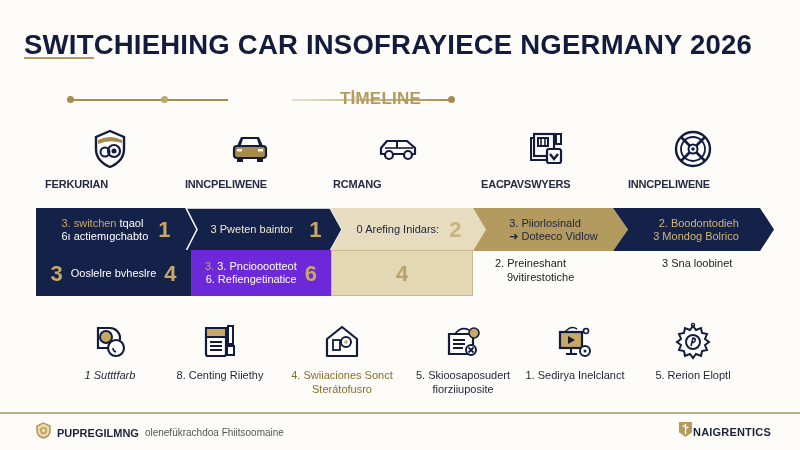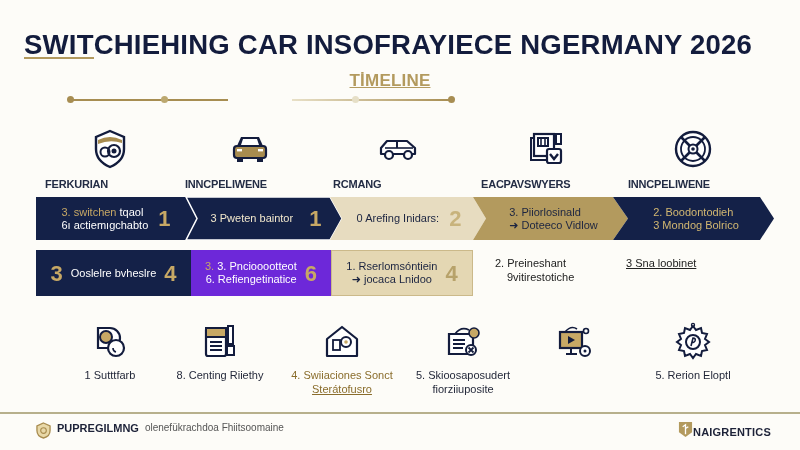--- a/index.html
+++ b/index.html
@@ -17,53 +17,53 @@
       transform: scaleX(1.02); transform-origin: left;
     }
     .title-underline {
       position: absolute; left: 24px; top: 57px; width: 70px; height: 2px;
       background: #b39a5e;
     }
     
     .tl-line { position: absolute; top: 99px; height: 2px; }
     .tl-dot { position: absolute; width: 7px; height: 7px; border-radius: 50%; top: 96px; }
     .tl-label {
-      position: absolute; left: 228px; top: 71px; width: 64px; text-align: center;
-      font-size: 17px; font-weight: bold; color: #b39a5e; letter-spacing: 0.2px; text-decoration: underline;
+      position: absolute; left: 228px; top: 89px; width: 64px; text-align: left;
+      font-size: 17px; font-weight: bold; color: #b39a5e; letter-spacing: 0.2px;
     }
     
     .phase { position: absolute; top: 128px; width: 130px; text-align: left; }
     .phase .icon { width: 42px; height: 42px; margin: 0 auto; }
     .phase .lbl {
       margin-top: 8px; font-size: 11px; font-weight: bold; color: #232c44;
       letter-spacing: -0.2px; white-space: nowrap;
     }
     
-    .band { position: absolute; left: 36px; top: 197px; width: 740px; height: 35px; }
+    .band { position: absolute; left: 36px; top: 208px; width: 740px; height: 35px; }
     .chev {
       position: absolute; top: 0; height: 43px;
       display: flex; align-items: center; justify-content: center; gap: 10px;
       font-size: 11px; line-height: 13px;
     }
     .chev .txt { text-align: left; }
     .chev .num { font-size: 22px; font-weight: bold; }
     .row2 { position: absolute; top: 250px; height: 46px; display: flex; align-items: center; justify-content: center; gap: 8px; font-size: 11px; line-height: 13px; }
     .row2 .num { font-size: 22px; font-weight: bold; }
     .plain {
       position: absolute; top: 256px; font-size: 11px; line-height: 14px; color: #222; text-align: left;
     }
     .gold { color: #c7a865; }
     
     .step { position: absolute; top: 322px; width: 130px; text-align: center; }
     .step .icon { width: 40px; height: 40px; margin: 0 auto; }
     .step .lbl { margin-top: 6px; font-size: 11px; line-height: 14px; color: #1f2436; }
     .step .lbl.goldtxt { color: #8a6d2c; }
     
     .footer-rule { position: absolute; left: 0; top: 412px; width: 800px; height: 2px; background: #b7b08c; }
-    .footer-left { position: absolute; left: 36px; top: 422px; display: flex; align-items: flex-start; gap: 6px; }
+    .footer-left { position: absolute; left: 36px; top: 422px; display: flex; align-items: center; gap: 6px; }
     .footer-left .brand { font-size: 11px; font-weight: bold; color: #1d2238; }
     .footer-left .tag { font-size: 10px; color: #555; }
     .footer-right { position: absolute; left: 678px; top: 421px; display: flex; align-items: center; gap: 0; }
     .footer-right .brand { font-size: 11px; font-weight: bold; color: #1d2238; letter-spacing: 0.2px; }
   </style>
 </head>
 <body>
 
 <div class="title">SWITCHIEHING CAR INSOFRAYIECE NGERMANY 2026</div>
 <div class="title-underline"></div>
@@ -174,55 +174,51 @@
   </div>
 
   <div class="chev" style="left:450px;width:135px;color:#1b2440;">
     <div class="txt">
       <div>3. Piiorlosinald</div>
       <div>➜ Doteeco Vidlow</div>
     </div>
   </div>
 
   <div class="chev" style="left:590px;width:140px;color:#d2b771;">
-    <div class="txt" style="text-align:left;">
+    <div class="txt" style="text-align:right;">
       <div>2. Boodontodieh</div>
       <div>3 Mondog Bolrico</div>
     </div>
   </div>
 </div>
 
 <div class="row2" style="left:36px;width:155px;background:#142148;color:#fff;">
   <span class="num gold">3</span>
   <span>Ooslelre bvheslre</span>
   <span class="num gold">4</span>
 </div>
 <div class="row2" style="left:191px;width:140px;background:#6d28d9;color:#fff;text-align:right;">
   <div>
     <div><span class="gold">3.</span> <span>3. Pnciooootteot</span></div>
     <div>6. Refiengetinatice</div>
   </div>
   <span class="num gold">6</span>
 </div>
 <div class="row2" style="left:331px;width:142px;background:#e4d7b3;color:#1b2440;border:1px solid #cbb98a;">
-  <div style="text-align:center;">
-    <div>1. Rserlomsóntiein</div>
-    <div>➜ jocaca Lnidoo</div>
-  </div>
   <span class="num" style="color:#b7a26a;">4</span>
 </div>
 <div class="plain" style="left:495px;">
   <div>2. Preineshant</div>
   <div style="padding-left:12px;">9vitirestotiche</div>
 </div>
-<div class="plain" style="left:626px;text-decoration:underline;">
+<div class="plain" style="left:662px;">
   <div>3 Sna loobinet</div>
 </div>
 
-<div class="step" style="left:45px;">
+<div class="step" style="left:45px;font-style:italic;">
   <div class="icon">
     <svg viewBox="0 0 40 40" width="40" height="40">
       <path d="M8 6 H20 A10 10 0 0 1 20 26 H8 Z" fill="#fff" stroke="#131c3d" stroke-width="2.2"></path>
       <circle cx="16" cy="15" r="6" fill="#c7a865" stroke="#131c3d" stroke-width="2"></circle>
       <circle cx="26" cy="26" r="8" fill="#fff" stroke="#131c3d" stroke-width="2.2"></circle>
       <path d="M26 30 A4 4 0 0 1 23 26" fill="none" stroke="#131c3d" stroke-width="1.6"></path>
     </svg>
   </div>
   <div class="lbl">1 Sutttfarb</div>
 </div>
@@ -245,21 +241,21 @@
 <div class="step" style="left:277px;">
   <div class="icon">
     <svg viewBox="0 0 40 40" width="40" height="40">
       <path d="M5 17 L20 5 L35 17 V34 H5 Z" fill="#fff" stroke="#131c3d" stroke-width="2.2" stroke-linejoin="round"></path>
       <rect x="11" y="18" width="7" height="10" fill="none" stroke="#131c3d" stroke-width="1.8"></rect>
       <circle cx="24" cy="20" r="5" fill="#fff" stroke="#131c3d" stroke-width="2"></circle>
       <circle cx="24" cy="20" r="1.8" fill="#c7a865"></circle>
     </svg>
   </div>
   <div class="lbl goldtxt">4. Swiiaciones Sonct</div>
-  <div class="lbl goldtxt" style="margin-top:0;text-decoration:underline;">Sterátofusro</div>
+  <div class="lbl goldtxt" style="margin-top:0;">Sterátofusro</div>
 </div>
 
 <div class="step" style="left:398px;">
   <div class="icon">
     <svg viewBox="0 0 40 40" width="40" height="40">
       <path d="M6 12 H30 V32 H6 Z" fill="#fff" stroke="#131c3d" stroke-width="2.2"></path>
       <path d="M12 12 Q18 4 26 8" fill="none" stroke="#131c3d" stroke-width="1.8"></path>
       <circle cx="31" cy="11" r="5" fill="#c7a865" stroke="#131c3d" stroke-width="1.6"></circle>
       <line x1="10" y1="18" x2="22" y2="18" stroke="#131c3d" stroke-width="2"></line>
       <line x1="10" y1="22" x2="22" y2="22" stroke="#131c3d" stroke-width="2"></line>
@@ -278,20 +274,21 @@
       <rect x="5" y="10" width="22" height="16" fill="#c7a865" stroke="#131c3d" stroke-width="2.2"></rect>
       <path d="M13 14 L20 18 L13 22 Z" fill="#131c3d"></path>
       <line x1="11" y1="32" x2="22" y2="32" stroke="#131c3d" stroke-width="2"></line>
       <line x1="16" y1="26" x2="16" y2="32" stroke="#131c3d" stroke-width="2"></line>
       <circle cx="30" cy="29" r="5" fill="#fff" stroke="#131c3d" stroke-width="2"></circle>
       <circle cx="30" cy="29" r="1.5" fill="#131c3d"></circle>
       <circle cx="31" cy="9" r="2.5" fill="none" stroke="#131c3d" stroke-width="1.6"></circle>
       <path d="M10 10 Q16 3 22 7" fill="none" stroke="#131c3d" stroke-width="1.6"></path>
     </svg>
   </div>
+  <div class="lbl">1. Sedirya Inelclanct</div>
 </div>
 
 <div class="step" style="left:628px;">
   <div class="icon">
     <svg viewBox="0 0 40 40" width="40" height="40">
       <path d="M20 4 L23 8 L28 6 L29 11 L34 12 L32 17 L36 20 L32 23 L34 28 L29 29 L28 34 L23 32 L20 36 L17 32 L12 34 L11 29 L6 28 L8 23 L4 20 L8 17 L6 12 L11 11 L12 6 L17 8 Z" fill="#fff" stroke="#131c3d" stroke-width="2"></path>
       <circle cx="20" cy="20" r="7" fill="#fff" stroke="#131c3d" stroke-width="2"></circle>
       <path d="M18 24 L20 16 Q23 16 22 19 Q21 21 19 20" fill="none" stroke="#131c3d" stroke-width="1.6"></path>
       <circle cx="20" cy="3" r="1.6" fill="none" stroke="#131c3d" stroke-width="1.2"></circle>
     </svg>

